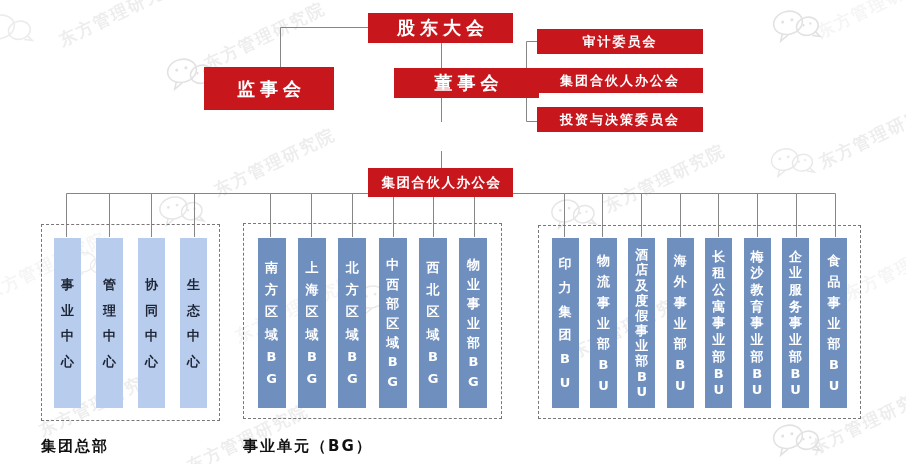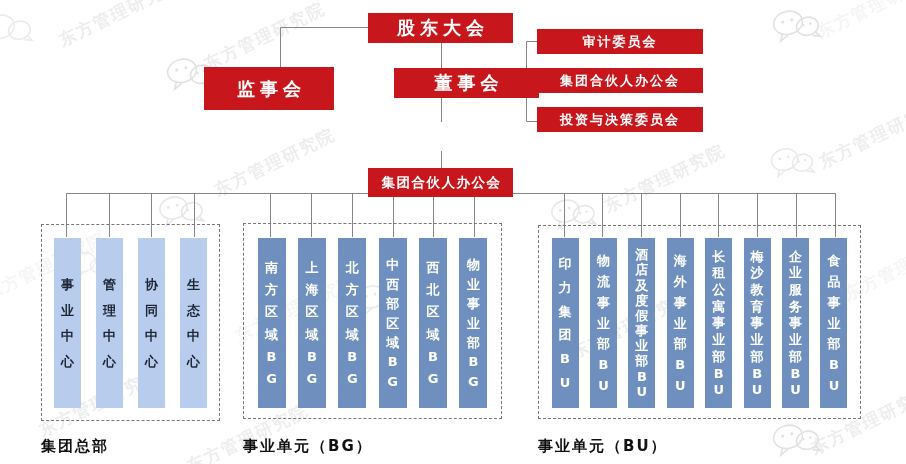--- a/index.html
+++ b/index.html
@@ -401,15 +401,14 @@
           <span class="ch">业</span>
           <span class="ch">部</span>
           <span class="ch">B</span>
           <span class="ch">U</span>
         </div>
       </div>
   </div>
 
   <div class="glabel gl1">集团总部</div>
   <div class="glabel gl2">事业单元（BG）</div>
-  <div class="glabel gl3">事业单元（BU）</div>
 
 </div>
 
 </body></html>

